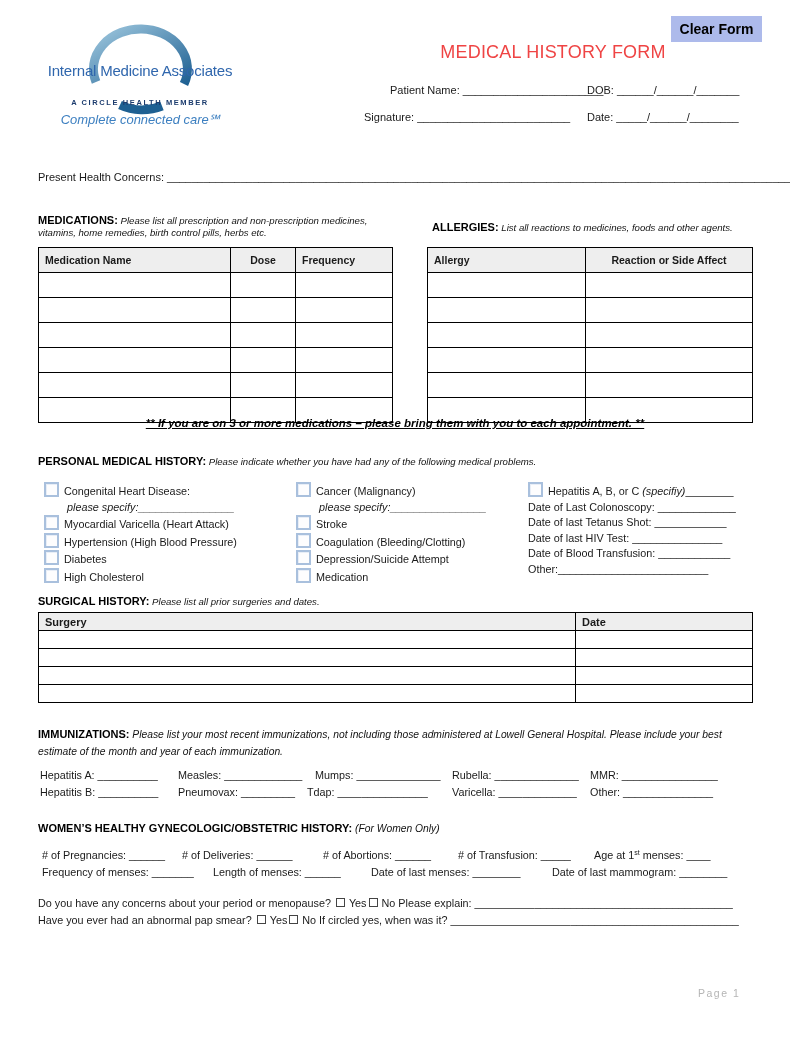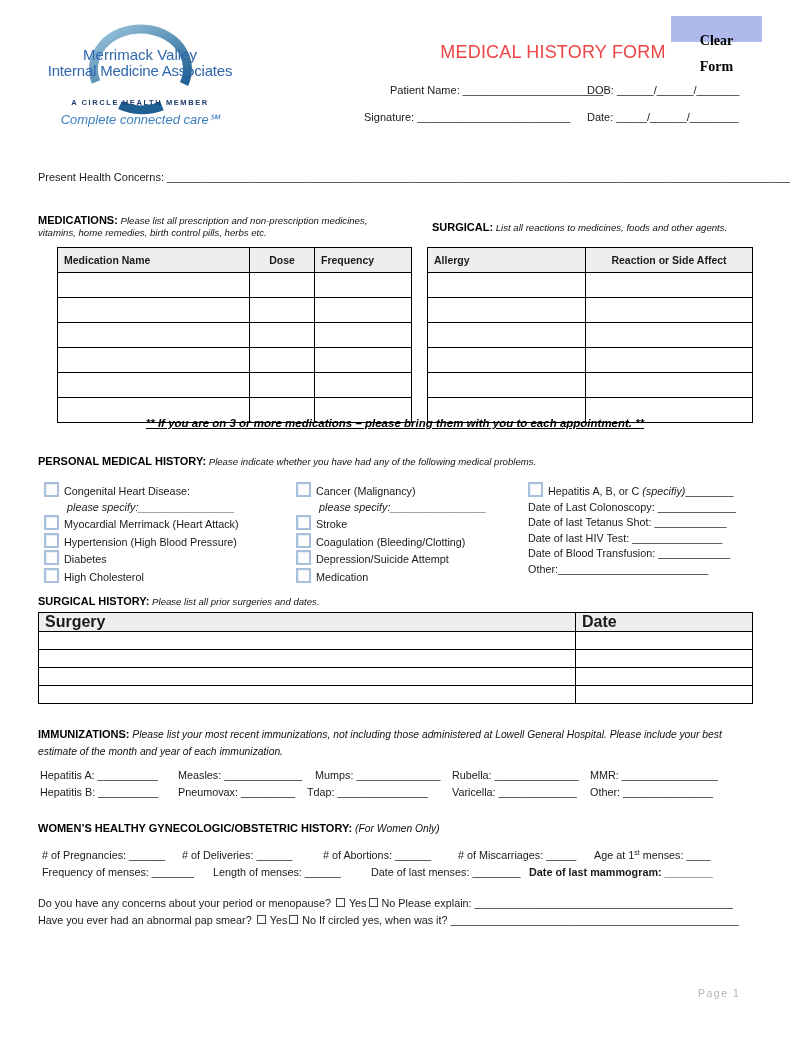--- a/index.html
+++ b/index.html
@@ -1,22 +1,22 @@
 <!DOCTYPE html>
 <html><head>
 <meta charset="utf-8">
 <style>
   html,body{margin:0;padding:0;background:#ffffff;}
   #page{position:relative;width:790px;height:1044px;background:#ffffff;overflow:hidden;
         font-family:"Liberation Sans",sans-serif;color:#1a1a1a;font-size:11px;}
 
   
   .clear-btn{position:absolute;left:671px;top:16px;width:91px;height:26px;background:#adbaeb;
-             border:none;font-family:Liberation Serif, serif;font-weight:bold;font-size:14px;
-             color:#000;cursor:pointer;line-height:26px;text-align:center;padding:12px;}
+             border:none;font-family:Liberation Sans, sans-serif;font-weight:bold;font-size:14px;
+             color:#000;cursor:pointer;line-height:26px;text-align:center;padding:0;}
   .logo{position:absolute;left:34px;top:18px;width:212px;height:122px;}
   .logo svg{position:absolute;left:0;top:0;}
   .logo .l1{position:absolute;top:28px;left:0;width:212px;text-align:center;font-size:15px;color:#2f66ad;}
   .logo .l2{position:absolute;top:44px;left:0;width:212px;text-align:center;font-size:15px;color:#2f66ad;letter-spacing:-0.2px;}
   .logo .member{position:absolute;top:80px;left:0;width:212px;text-align:center;font-size:7.5px;
                 font-weight:bold;letter-spacing:1.6px;color:#1c3c6e;}
   .logo .tagline{position:absolute;top:92px;left:0;width:212px;text-align:center;font-size:13px;
                  font-style:italic;color:#3c7fc0;}
   .hdr{position:absolute;left:362px;top:42px;width:382px;}
   .hdr-title{font-size:18px;color:#ef4444;text-align:center;letter-spacing:0.2px;}
@@ -27,24 +27,24 @@
   .sect-title{font-weight:bold;font-size:11px;color:#000;}
   .sect-desc{font-style:italic;font-size:9.6px;color:#111;}
   .abs{position:absolute;}
   .blank{letter-spacing:0;}
 
   
   table{border-collapse:collapse;table-layout:fixed;}
   th,td{border:1px solid #000;padding:0 6px;font-size:10.5px;}
   th{background:#eeeeee;font-weight:bold;text-align:left;height:24px;}
   td{height:24px;}
-  .meds-table{position:absolute;left:38px;top:247px;width:354px;margin-left:19px;}
+  .meds-table{position:absolute;left:38px;top:247px;width:354px;}
   .alg-table{position:absolute;left:427px;top:247px;width:325px;}
   .surg-table{position:absolute;left:38px;top:612px;width:714px;}
-  .surg-table th{height:17px;font-size:16px;}
+  .surg-table th{height:17px;font-size:11px;}
   .surg-table td{height:17px;}
   .note{position:absolute;left:38px;top:417px;width:714px;text-align:center;
         font-weight:bold;font-style:italic;text-decoration:underline;font-size:11.5px;color:#000;}
 
   
   .pmh-col{position:absolute;top:482px;line-height:15.5px;font-size:10.8px;white-space:nowrap;}
   .cb{display:inline-block;width:11px;height:11px;border:2px solid #a9c0dd;background:#fdfdfe;
       margin-right:5px;vertical-align:-2px;box-shadow:inset 1px 1px 0 #e8eef7;}
   .sub-line{padding-left:23px;font-style:italic;}
   .it{font-style:italic;}
@@ -67,21 +67,20 @@
     <svg width="212" height="122" viewBox="0 0 212 122">
       <defs>
         <linearGradient id="swg" x1="0" y1="0" x2="1" y2="1">
           <stop offset="0" stop-color="#9ec7de"></stop>
             <stop offset="1" stop-color="#1e6092"></stop>
         </linearGradient>
       </defs>
       <path d="M 62 64 A 47 40 0 1 1 150 66" fill="none" stroke="url(#swg)" stroke-width="9"></path>
       <path d="M 86 87 A 47 40 0 0 0 128 88" fill="none" stroke="#1e6092" stroke-width="9"></path>
     </svg>
-    <div class="l1">Merrimack Valley</div>
     <div class="l2">Internal Medicine Associates</div>
     <div class="member">A CIRCLE HEALTH MEMBER</div>
     <div class="tagline">Complete connected care℠</div>
   </div>
 
   <div class="hdr">
     <div class="hdr-title">MEDICAL HISTORY FORM</div>
     <div class="hdr-row" style="top:42px;padding-left:26px;">
       <span>Patient Name:</span><span class="blank"> _______________________</span>
       <span class="right-part"><span>DOB:</span><span class="blank"> ______/______/_______</span></span>
@@ -94,21 +93,21 @@
 
   <div class="abs" style="left:38px;top:171px;white-space:nowrap;">
     <span>Present Health Concerns:</span><span class="blank"> ________________________________________________________________________________________________________</span>
   </div>
 
   <div class="abs" style="left:38px;top:214px;width:365px;">
     <span class="sect-title">MEDICATIONS:</span><span class="sect-desc"> Please list all prescription and non-prescription medicines, vitamins, home remedies, birth control pills, herbs etc.</span>
   </div>
 
   <div class="abs" style="left:432px;top:221px;width:322px;">
-    <span class="sect-title">SURGICAL:</span><span class="sect-desc"> List all reactions to medicines, foods and other agents.</span>
+    <span class="sect-title">ALLERGIES:</span><span class="sect-desc"> List all reactions to medicines, foods and other agents.</span>
   </div>
 
   <table class="meds-table">
     <colgroup>
         <col style="width:192px;">
         <col style="width:65px;">
         <col style="width:97px;">
       </colgroup>
     <thead>
         <tr>
@@ -192,21 +191,21 @@
 
   <div class="note">** If you are on 3 or more medications – please bring them with you to each appointment.  **</div>
 
   <div class="abs" style="left:38px;top:455px;width:714px;">
     <span class="sect-title">PERSONAL MEDICAL HISTORY:</span><span class="sect-desc"> Please indicate whether you have had any of the following medical problems.</span>
   </div>
 
   <div class="pmh-col" style="left:44px;width:252px;">
     <div><span class="cb"></span><span>Congenital Heart Disease:</span></div>
     <div class="sub-line"><span>please specify:</span><span class="blank">________________</span></div>
-    <div><span class="cb"></span><span>Myocardial Merrimack (Heart Attack)</span></div>
+    <div><span class="cb"></span><span>Myocardial Varicella (Heart Attack)</span></div>
     <div><span class="cb"></span><span>Hypertension (High Blood Pressure)</span></div>
     <div><span class="cb"></span><span>Diabetes</span></div>
     <div><span class="cb"></span><span>High Cholesterol</span></div>
   </div>
 
   <div class="pmh-col" style="left:296px;width:232px;">
     <div><span class="cb"></span><span>Cancer (Malignancy)</span></div>
     <div class="sub-line"><span>please specify:</span><span class="blank">________________</span></div>
     <div><span class="cb"></span><span>Stroke</span></div>
     <div><span class="cb"></span><span>Coagulation (Bleeding/Clotting)</span></div>
@@ -275,28 +274,28 @@
     <span class="inline-field" style="left:550px;"><span>Other:</span><span class="blank"> _______________</span></span>
   </div>
 
   <div class="abs" style="left:38px;top:822px;width:714px;">
     <span class="sect-title">WOMEN’S HEALTHY GYNECOLOGIC/OBSTETRIC HISTORY:</span><span class="sect-desc" style="font-size:10.3px;"> (For Women Only)</span>
   </div>
   <div class="abs" style="left:42px;top:849px;width:714px;height:16px;">
     <span class="inline-field" style="left:0;"><span># of Pregnancies:</span><span class="blank"> ______</span></span>
     <span class="inline-field" style="left:140px;"><span># of Deliveries:</span><span class="blank"> ______</span></span>
     <span class="inline-field" style="left:281px;"><span># of Abortions:</span><span class="blank"> ______</span></span>
-    <span class="inline-field" style="left:416px;"><span># of Miscarriages:</span><span class="blank"> _____</span></span>
+    <span class="inline-field" style="left:416px;"><span># of Transfusion:</span><span class="blank"> _____</span></span>
     <span class="inline-field" style="left:552px;"><span>Age at 1</span><sup>st</sup><span> menses:</span><span class="blank"> ____</span></span>
   </div>
   <div class="abs" style="left:42px;top:866px;width:714px;height:16px;">
     <span class="inline-field" style="left:0;"><span>Frequency of menses:</span><span class="blank"> _______</span></span>
     <span class="inline-field" style="left:171px;"><span>Length of menses:</span><span class="blank"> ______</span></span>
     <span class="inline-field" style="left:321px;padding-left:8px;"><span>Date of last menses:</span><span class="blank"> ________</span></span>
-    <span class="inline-field" style="left:487px;font-weight:bold;"><span>Date of last mammogram:</span><span class="blank"> ________</span></span>
+    <span class="inline-field" style="left:510px;"><span>Date of last mammogram:</span><span class="blank"> ________</span></span>
   </div>
 
   <div class="qrow" style="top:897px;">
     <span>Do you have any concerns about your period or menopause? </span><span class="qbox"></span><span>Yes</span><span class="qbox"></span><span>No</span><span>  Please explain:</span><span class="blank"> ___________________________________________</span>
   </div>
   <div class="qrow" style="top:914px;">
     <span>Have you ever had an abnormal pap smear? </span><span class="qbox"></span><span>Yes</span><span class="qbox"></span><span>No</span><span>  If circled yes, when was it? </span><span class="blank">________________________________________________</span>
   </div>
 
   <div class="footer">Page 1</div>

